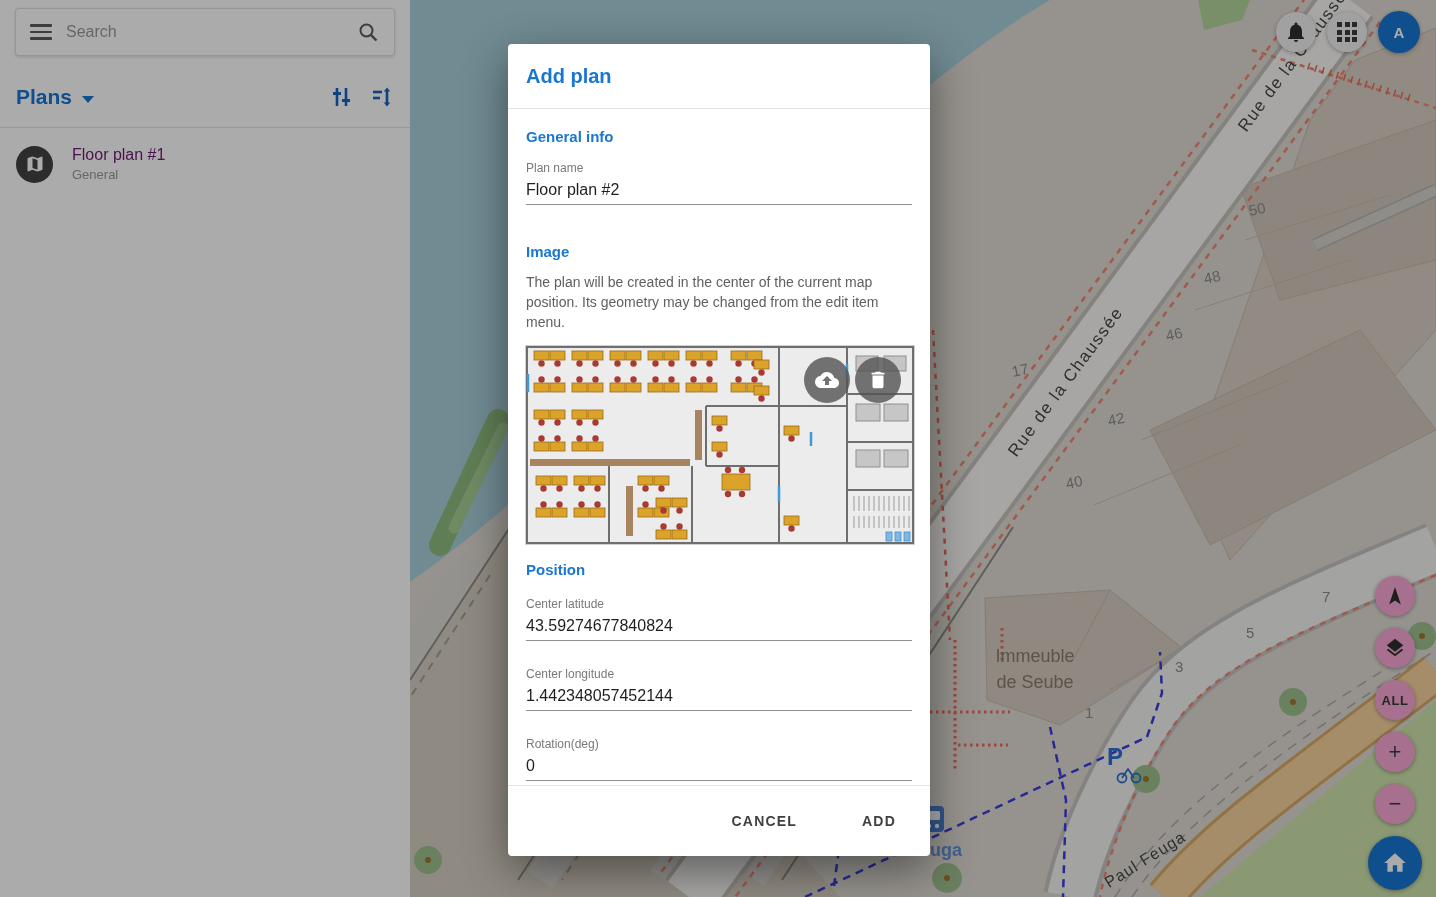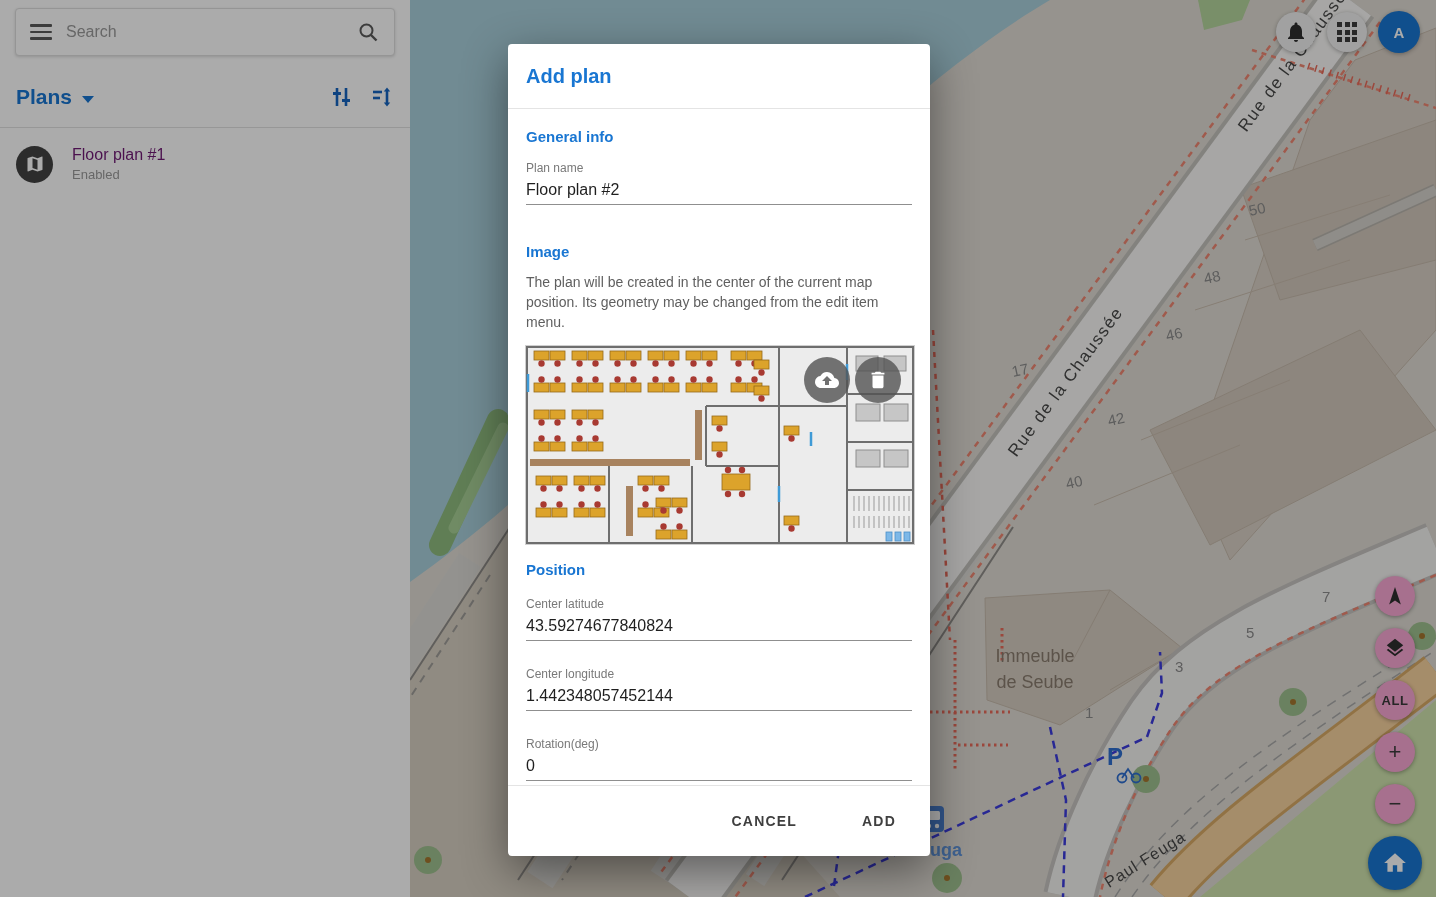--- a/index.html
+++ b/index.html
@@ -306,21 +306,21 @@
     <div class="sb-divider"></div>
 
     <div class="plan-item">
       <span class="plan-item-avatar">
         <svg width="20" height="20" viewBox="0 0 24 24">
           <path fill="#ffffff" d="M20.5 3l-.16.03L15 5.1 9 3 3.36 4.9c-.21.07-.36.25-.36.48V20.5c0 .28.22.5.5.5l.16-.03L9 18.9l6 2.1 5.64-1.9c.21-.07.36-.25.36-.48V3.5c0-.28-.22-.5-.5-.5zM15 19l-6-2.11V5l6 2.11V19z"></path>
         </svg>
       </span>
       <span>
         <div class="plan-item-title">Floor plan #1</div>
-        <div class="plan-item-sub">Enabled</div>
+        <div class="plan-item-sub">General</div>
       </span>
     </div>
   </div>
 
   <div class="backdrop"></div>
 
   <div class="modal">
     <div class="m-header">
       <span class="m-title">Add plan</span>
     </div>

